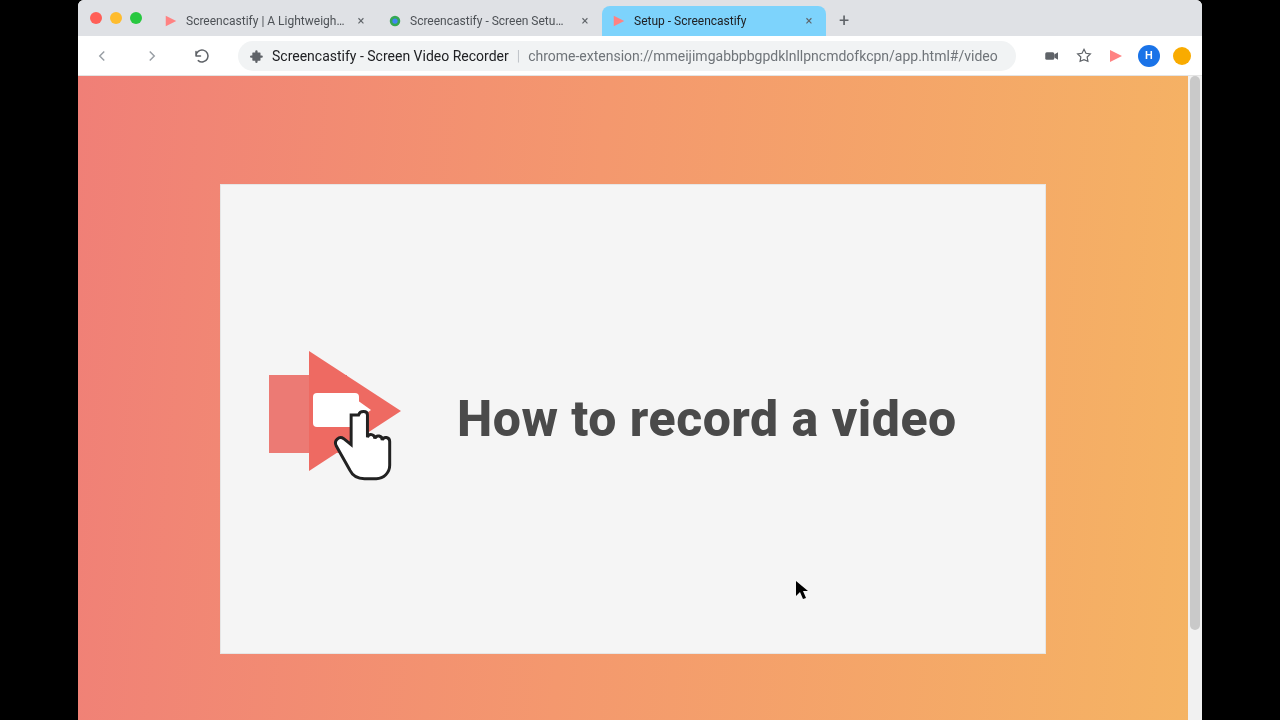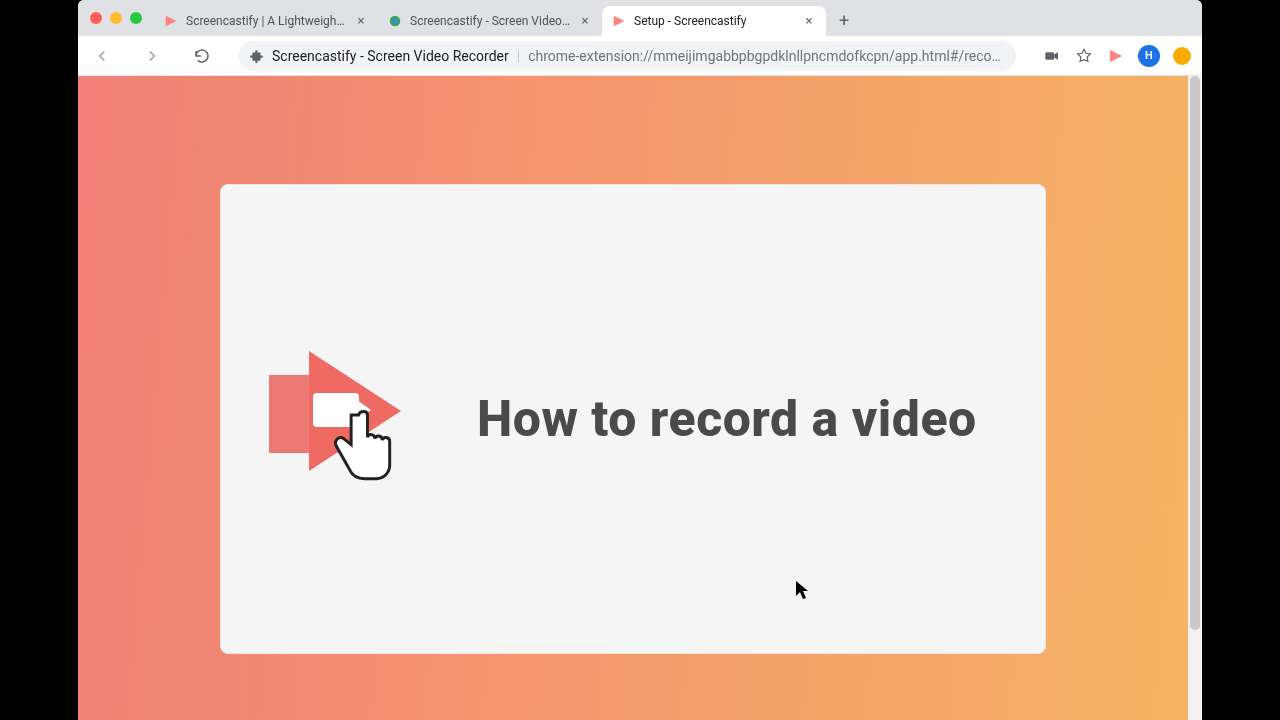--- a/index.html
+++ b/index.html
@@ -6,21 +6,21 @@
   html, body { width: 1280px; height: 720px; overflow: hidden; font-family: -apple-system, BlinkMacSystemFont, "Segoe UI", Roboto, Helvetica, Arial, sans-serif; }
   .stage { width:1280px; height:720px; background:#000; position:relative; }
   .browser { position:absolute; left:78px; top:0; width:1124px; height:720px; background:#fff; display:flex; flex-direction:column; box-shadow:0 0 0 1px rgba(0,0,0,.05); border-radius:6px 6px 0 0; overflow:hidden; }
   
   .tabstrip { height:36px; background:#dfe1e5; display:flex; align-items:flex-end; padding:0 8px 0 8px; position:relative; }
   .traffic { display:flex; gap:8px; align-items:center; height:36px; padding:0 6px 0 4px; }
   .tl { width:12px; height:12px; border-radius:50%; }
   .tl.red{background:#ff5f57;} .tl.yellow{background:#febc2e;} .tl.green{background:#28c840;}
   .tabs { display:flex; align-items:flex-end; height:36px; margin-left:6px; }
   .tab { height:30px; width:224px; background:#dfe1e5; color:#3c4043; display:flex; align-items:center; padding:0 10px; font-size:12px; border-radius:8px 8px 0 0; position:relative; gap:8px; cursor:default; }
-  .tab.active { background:#ffffff; }
+  .tab.active { background:#7dd3fc; }
   .tab .favicon { width:14px; height:14px; flex:0 0 14px; display:flex; align-items:center; justify-content:center; }
   .tab .title { flex:1; white-space:nowrap; overflow:hidden; text-overflow:ellipsis; color:#4d5156; }
   .tab.active .title { color:#202124; }
   .tab .close { width:14px; height:14px; flex:0 0 14px; color:#5f6368; font-size:13px; line-height:14px; text-align:center; border-radius:50%; }
   .newtab { width:28px; height:28px; display:flex; align-items:center; justify-content:center; color:#5f6368; font-size:18px; border-radius:50%; margin-left:4px; margin-bottom:2px; }
   
   .toolbar { height:40px; background:#ffffff; border-bottom:1px solid #e4e4e4; display:flex; align-items:center; padding:0 10px; gap:22px; }
   .navbtn { width:28px; height:28px; display:flex; align-items:center; justify-content:center; color:#9aa0a6; border-radius:50%; }
   .navbtn.enabled { color:#5f6368; }
   .omnibox { flex:1; height:30px; background:#f1f3f4; border-radius:15px; display:flex; align-items:center; padding:0 12px; font-size:14px; color:#5f6368; gap:8px; overflow:hidden; }
@@ -31,21 +31,21 @@
   .ticons { display:flex; align-items:center; gap:12px; padding-left:4px; }
   .ticon { width:20px; height:20px; display:flex; align-items:center; justify-content:center; color:#5f6368; }
   .avatar { width:22px; height:22px; border-radius:50%; background:#1a73e8; color:#fff; font-size:11px; font-weight:600; display:flex; align-items:center; justify-content:center; }
   .dot-ic { width:18px;height:18px;border-radius:50%; background:#f9ab00; }
   
   .content { flex:1; position:relative; overflow:hidden; }
   .gradient { position:absolute; inset:0; background:linear-gradient(95deg,#f07f77 0%, #f4986e 45%, #f5b463 100%); }
   .scrollbar { position:absolute; right:0; top:0; width:14px; height:100%; background:#f1f1f1; }
   .scrollbar .thumb{ position:absolute; left:2px; right:2px; top:0; height:86%; background:#c9c9c9; border-radius:6px; }
   .heading { position:absolute; top:28px; left:0; right:14px; text-align:center; color:#fff; font-weight:800; font-size:42px; letter-spacing:.5px; }
-  .card { position:absolute; left:142px; right:156px; top:108px; bottom:66px; background:#f5f5f5; border:1px solid #e6e6e6; border-radius:8px; display:flex; align-items:center; padding-left:48px; gap:68px; }
+  .card { position:absolute; left:142px; right:156px; top:108px; bottom:66px; background:#f5f5f5; border:1px solid #e6e6e6; border-radius:0; display:flex; align-items:center; padding-left:48px; gap:48px; }
   .play-wrap { position:relative; width:140px; height:140px; }
   .sq { position:absolute; left:0; top:26px; width:78px; height:78px; background:#ec7a74; }
   .tri { position:absolute; left:40px; top:2px; width:0; height:0; border-top:60px solid transparent; border-bottom:60px solid transparent; border-left:92px solid #ee6a62; }
   .cam { position:absolute; left:44px; top:44px; width:46px; height:34px; background:#fff; border-radius:4px; }
   .cam::after{ content:""; position:absolute; right:-12px; top:7px; width:0;height:0;border-top:10px solid transparent;border-bottom:10px solid transparent;border-left:14px solid #fff; }
   .cursor-ic { position:absolute; left:58px; top:60px; }
   .card-title { font-size:50px; font-weight:800; color:#4a4a4a; letter-spacing:.5px; }
   .help { position:absolute; bottom:10px; left:0; right:14px; text-align:center; color:#fff; font-weight:700; font-size:22px; }
   .mouse-cursor { position:absolute; pointer-events:none; }
   svg { display:block; }
@@ -72,21 +72,21 @@
           <span class="title">Screencastify | A Lightweight S</span>
           <span class="close">×</span>
         </div>
         <div class="tab">
           <span class="favicon">
             <svg viewBox="0 0 16 16" width="14" height="14">
                 <circle cx="8" cy="8" r="6" fill="#34a853"></circle>
                 <circle cx="8" cy="8" r="3" fill="#4285f4"></circle>
               </svg>
           </span>
-          <span class="title">Screencastify - Screen Video R</span>
+          <span class="title">Screencastify - Screen Setup R</span>
           <span class="close">×</span>
         </div>
         <div class="tab active">
           <span class="favicon">
             <svg viewBox="0 0 16 16" width="14" height="14">
                 <polygon points="2,2 14,8 2,14" fill="#ff8282"></polygon>
               </svg>
           </span>
           <span class="title">Setup - Screencastify</span>
           <span class="close">×</span>
@@ -112,21 +112,21 @@
           </svg>
       </div>
       <div class="omnibox">
         <span class="ext-icon">
           <svg viewBox="0 0 24 24" width="14" height="14">
               <path fill="currentColor" d="M20 11h-2V7a1 1 0 0 0-1-1h-4V4a2 2 0 1 0-4 0v2H5a1 1 0 0 0-1 1v4H2a2 2 0 1 0 0 4h2v4a1 1 0 0 0 1 1h4v2a2 2 0 1 0 4 0v-2h4a1 1 0 0 0 1-1v-4h2a2 2 0 1 0 0-4z"></path>
             </svg>
         </span>
         <span class="name">Screencastify - Screen Video Recorder</span>
         <span class="sep">|</span>
-        <span class="url">chrome-extension://mmeijimgabbpbgpdklnllpncmdofkcpn/app.html#/record</span>
+        <span class="url">chrome-extension://mmeijimgabbpbgpdklnllpncmdofkcpn/app.html#/video</span>
       </div>
       <div class="ticons">
         <div class="ticon">
           <svg viewBox="0 0 24 24" width="18" height="18">
               <rect x="3" y="7" width="12" height="10" rx="2" fill="#5f6368"></rect>
               <polygon points="15,10 20,7 20,17 15,14" fill="#5f6368"></polygon>
             </svg>
         </div>
         <div class="ticon">
           <svg viewBox="0 0 24 24" width="18" height="18">

